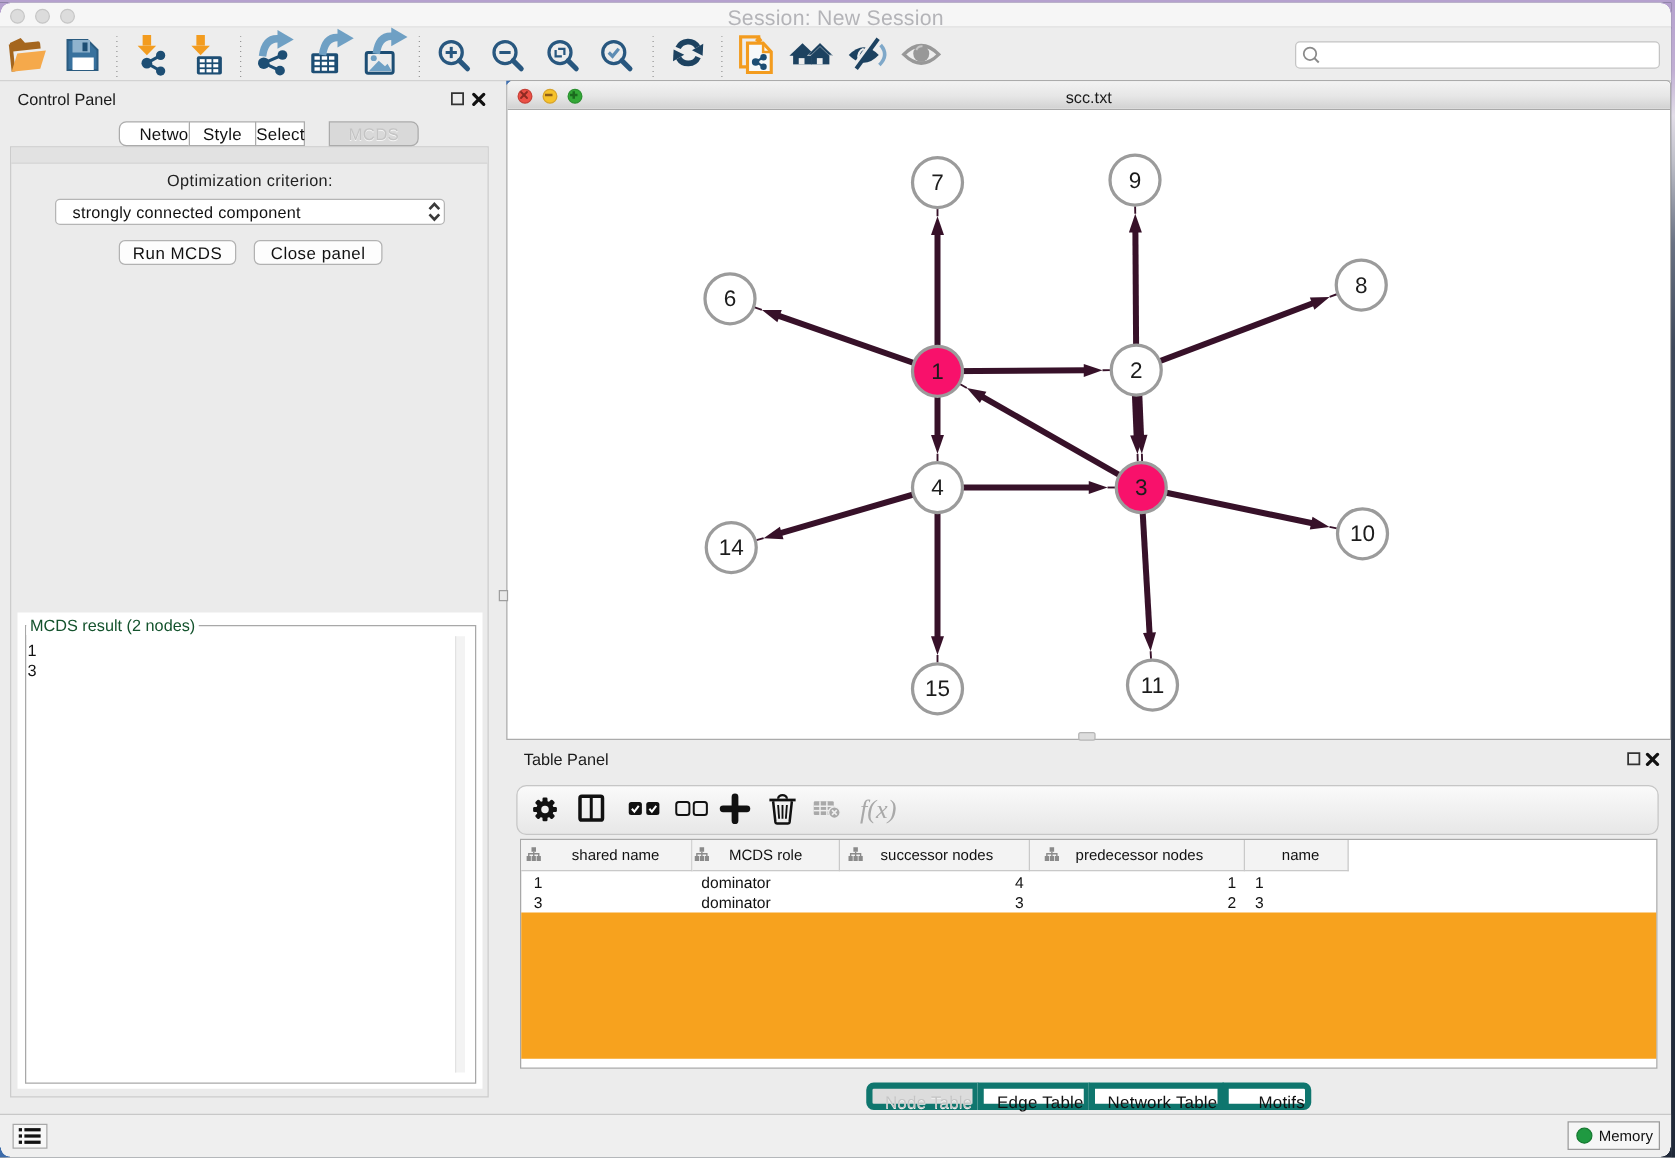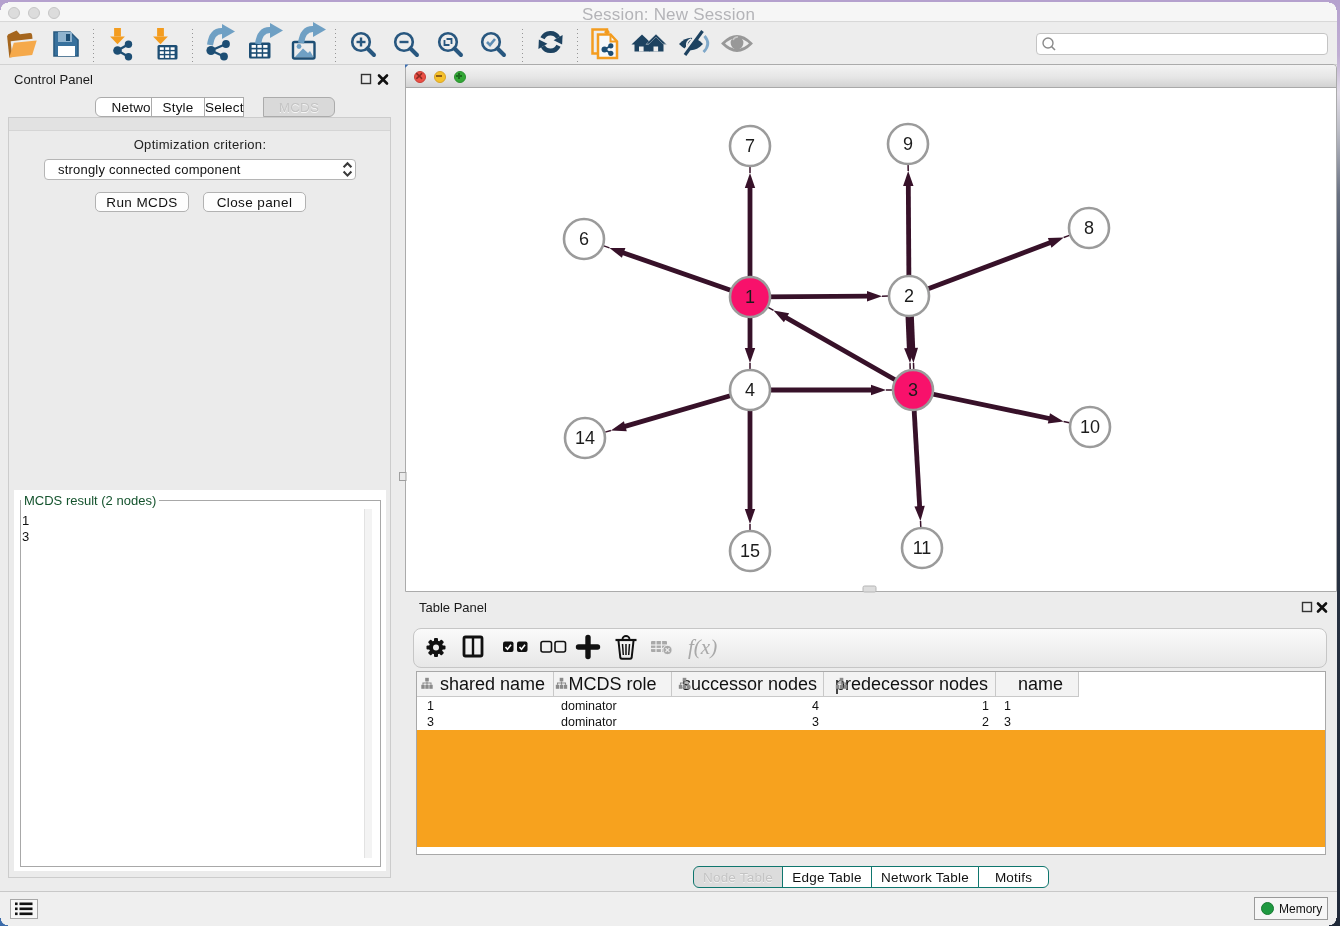--- a/index.html
+++ b/index.html
@@ -56,27 +56,27 @@
   #scctitle { position:absolute; top:5px; left:0; width:100%; text-align:center; font-size:13px; color:#1A1A1A; }
   .mtl { position:absolute; top:6px; width:12px; height:12px; border-radius:50%; }
   
   #tp-title { position:absolute; left:419px; top:600px; font-size:13px; color:#1A1A1A; }
   #tp-toolbar { position:absolute; left:413px; top:628px; width:914px; height:40px;
       background:linear-gradient(180deg,#FAFAFA,#E7E7E7); border:1px solid #C6C6C6; border-radius:8px; }
   #tbl { position:absolute; left:416px; top:671px; width:910px; height:184px;
       background:#fff; border:1px solid #A8A8A8; }
   .hcell { position:absolute; top:0; height:25px; background:#F3F3F3;
       border-right:1px solid #C9C9C9; border-bottom:1px solid #C9C9C9;
-      font-size:18px; color:#111; text-align:center; line-height:24px; }
+      font-size:12px; color:#111; text-align:center; line-height:24px; }
   .rcell { position:absolute; font-size:12.5px; color:#111; height:16px; line-height:16px; }
   #orange { position:absolute; left:0px; top:58px; width:908px; height:117px; background:#F7A21E; }
   
   #btabs { position:absolute; left:693px; top:866px; height:22px; }
-  .btab { position:absolute; top:0; height:22px; background:#fff; border:1px solid #0f766e;
-      font-size:13.5px; color:#111; text-align:center; line-height:21px; letter-spacing:0.2px; }
+  .btab { position:absolute; top:0; height:22px; background:#fff; border:5px solid #0f766e;
+      font-size:13.5px; color:#111; text-align:right; line-height:21px; letter-spacing:0.2px; }
   
   #statusline { position:absolute; left:0; top:891px; width:1337px; height:1px; background:#C8C8C8; }
   #statusbar { position:absolute; left:0; top:892px; width:1337px; height:34px; background:#EFEFEF; }
   #listbtn { position:absolute; left:10px; top:899px; width:28px; height:20px;
       background:#F7F7F7; border:1px solid #A8A8A8; }
   #membtn { position:absolute; left:1254px; top:897px; width:74px; height:23px;
       background:#F6F6F6; border:1px solid #9A9A9A; font-size:12px; color:#111; }
   .corner { position:absolute; width:8px; height:8px; z-index:60; }
 </style>
 </head>
@@ -115,20 +115,21 @@
   <div id="fslegend">MCDS result (2 nodes)</div>
   <div style="position:absolute; left:8px; top:23px; font-size:13px; color:#111;">1</div>
   <div style="position:absolute; left:8px; top:39px; font-size:13px; color:#111;">3</div>
   <div id="sbtrack"></div>
 </div>
 <div id="sccwin">
   <div id="scctbar">
     <div class="mtl" style="left:8px;  background:#EC5046; border:1px solid #C64038;"></div>
     <div class="mtl" style="left:28px; background:#F6C22B; border:1px solid #D8A42A;"></div>
     <div class="mtl" style="left:48px; background:#33A836; border:1px solid #2B9030;"></div>
+    <div id="scctitle">scc.txt</div>
   </div>
 
 </div>
 <svg style="position:absolute;left:405px;top:88px;" width="932" height="504">
 <line x1="345.0" y1="209.0" x2="345.0" y2="97.0" stroke="#371129" stroke-width="4.8"></line>
 <line x1="345.0" y1="85.0" x2="345.0" y2="79.0" stroke="#371129" stroke-width="1.5"></line>
 <polygon points="345.0,85.0 350.2,100.0 339.8,100.0" fill="#371129"></polygon>
 <line x1="345.0" y1="209.0" x2="215.8" y2="163.9" stroke="#371129" stroke-width="4.8"></line>
 <line x1="204.5" y1="159.9" x2="198.8" y2="157.9" stroke="#371129" stroke-width="1.5"></line>
 <polygon points="204.5,159.9 220.4,159.9 216.9,169.8" fill="#371129"></polygon>

